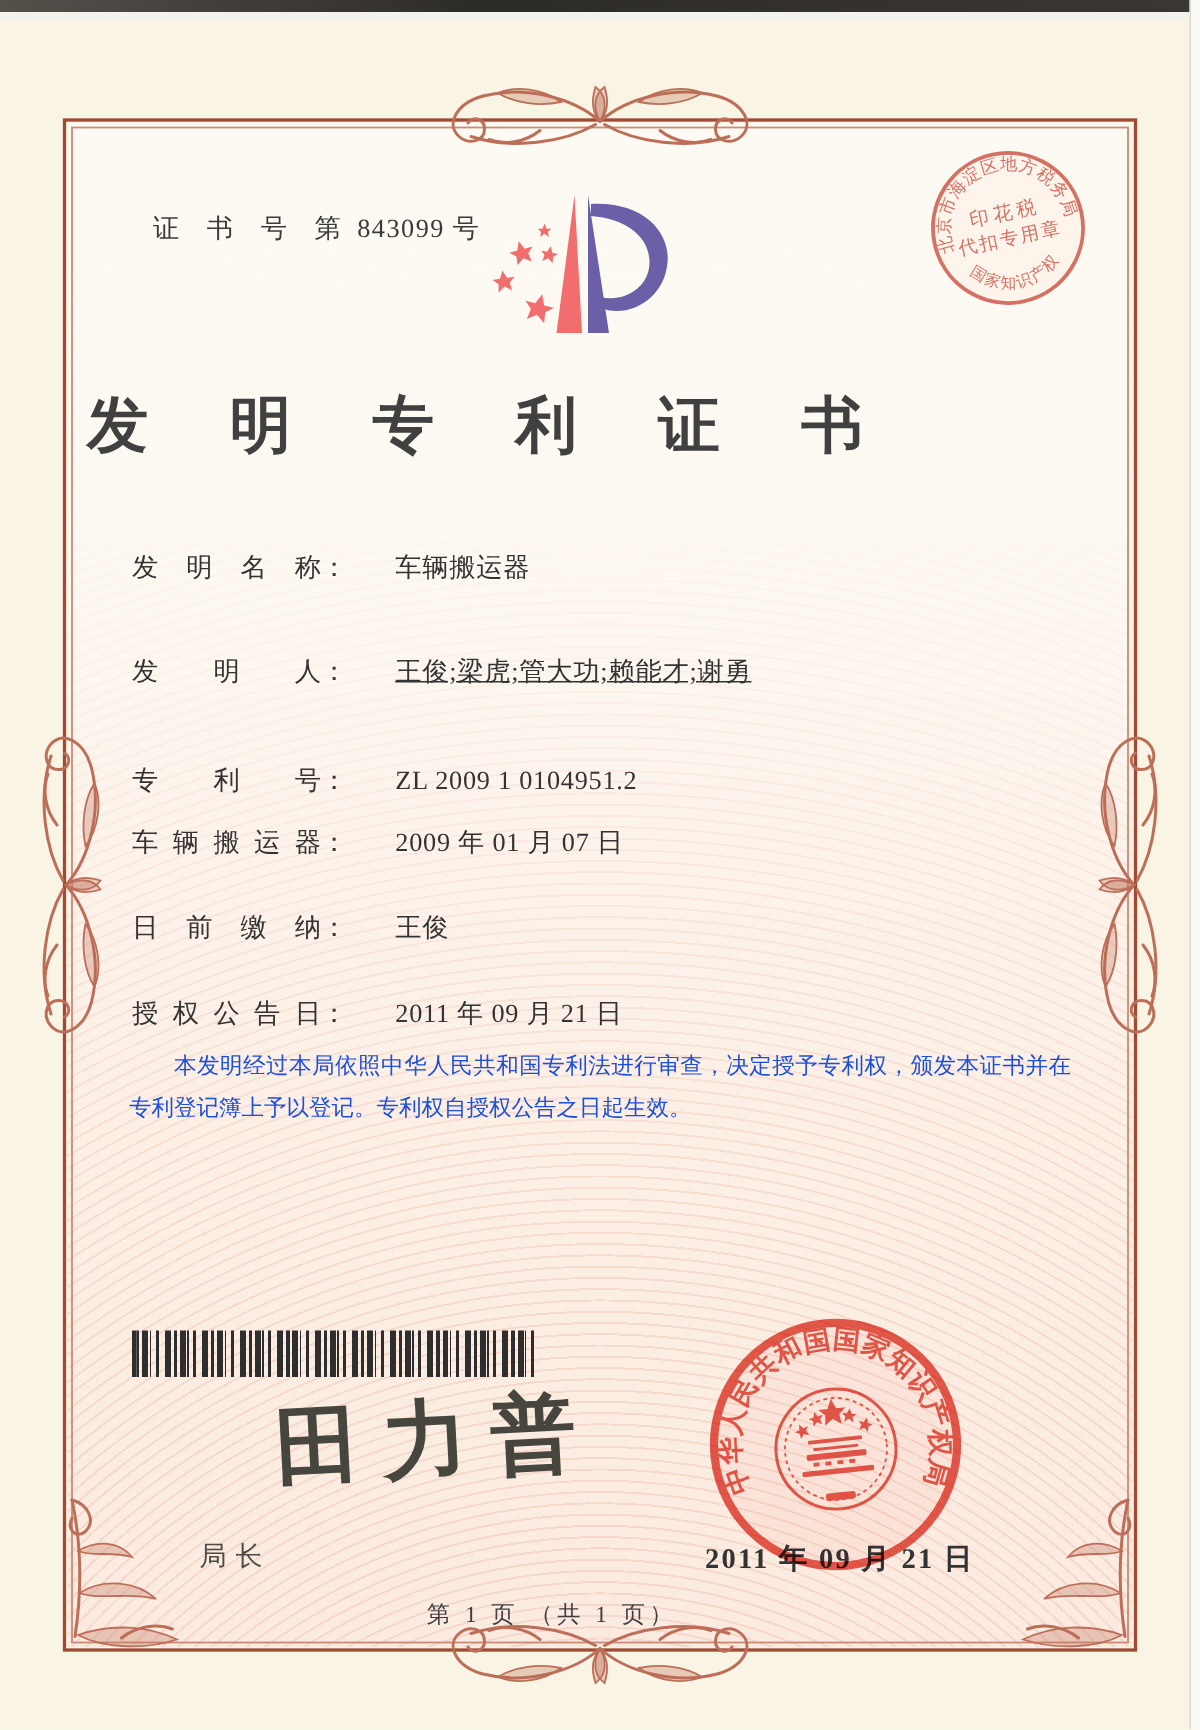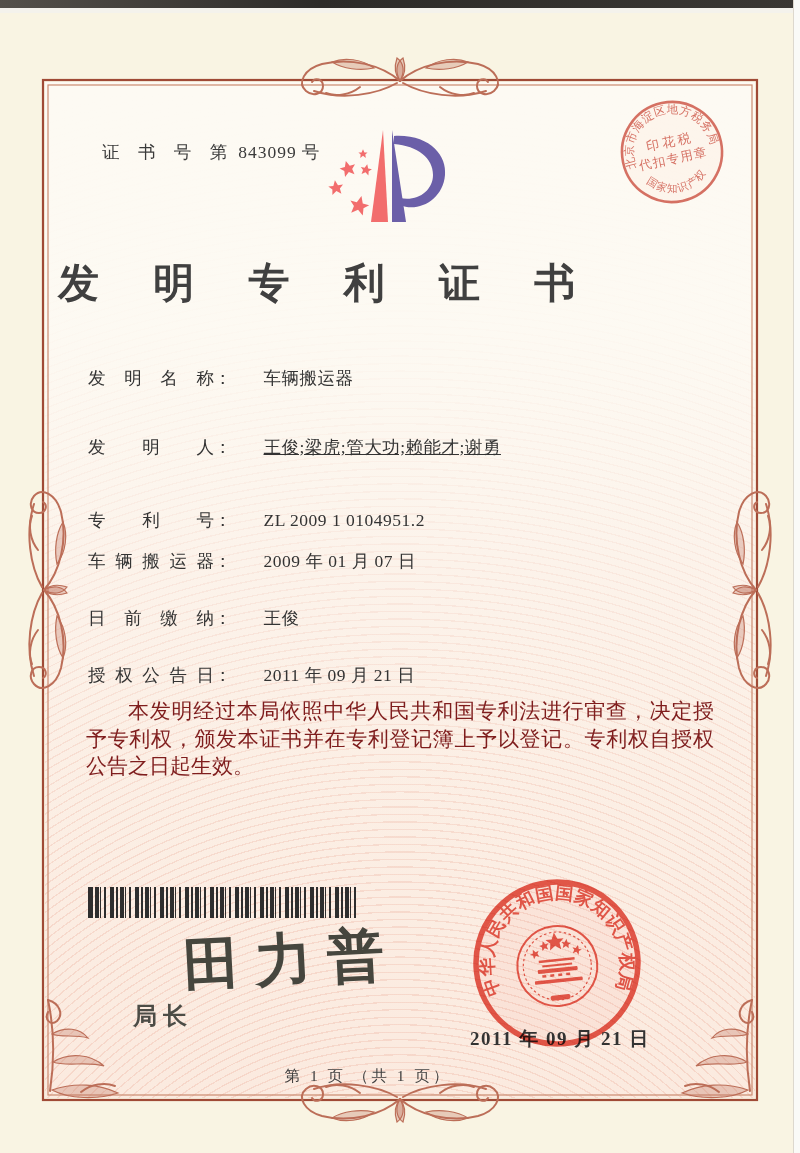--- a/index.html
+++ b/index.html
@@ -42,33 +42,33 @@
   .field:nth-child(1){top:0;}
   .field:nth-child(2){top:69px;text-decoration:underline;}
   .field:nth-child(3){top:142px;}
   .field:nth-child(4){top:183px;}
   .field:nth-child(5){top:240px;}
   .field:nth-child(6){top:297px;}
   .flabel{display:inline-block;width:126px;text-align:justify;text-align-last:justify;}
   .fcolon{display:inline-block;margin-right:4px;}
   .fvalue{letter-spacing:.5px;margin-left:28px;}
   
-  .bodytext{left:86px;top:698px;width:628px;font-size:21px;line-height:27.5px;
-    text-align:justify;color:#7f1d1d;}
+  .bodytext{left:86px;top:698px;width:628px;font-size:15px;line-height:27.5px;
+    text-align:justify;color:#1d4ed8;}
   .bodytext p{margin:0;text-indent:2em;}
   
   .barcode{left:88px;top:887px;width:267px;height:31px;border-left:3px solid #2e2e2e;
     background-image:repeating-linear-gradient(90deg,
       #2e2e2e 0 2px, rgba(0,0,0,0) 2px 4px,
       #2e2e2e 4px 8px, rgba(0,0,0,0) 8px 9px,
       #2e2e2e 9px 10px, rgba(0,0,0,0) 10px 13px,
       #2e2e2e 13px 15px, rgba(0,0,0,0) 15px 19px,
       #2e2e2e 19px 23px, rgba(0,0,0,0) 23px 25px);}
   
-  .role{left:133px;top:1000px;font-size:24px;letter-spacing:6px;color:#4c4c46;font-weight:bold;}
+  .role{left:133px;top:1025px;font-size:18px;letter-spacing:6px;color:#4c4c46;}
   .signature{left:183px;top:922px;font-size:57px;font-weight:600;color:#46463e;
     letter-spacing:15px;transform:rotate(-3deg);font-family:"DejaVu Serif",serif;}
   
   .sealdate{left:470px;top:1026px;width:200px;font-size:19px;font-weight:600;
     letter-spacing:1.5px;color:#333;}
   .footer{left:0;top:1066px;width:736px;text-align:center;font-size:15.5px;
     letter-spacing:3px;color:#3f3f3f;}
   
   .stampsvg{mix-blend-mode:multiply;}
   .stamp-top{left:612px;top:92px;}

